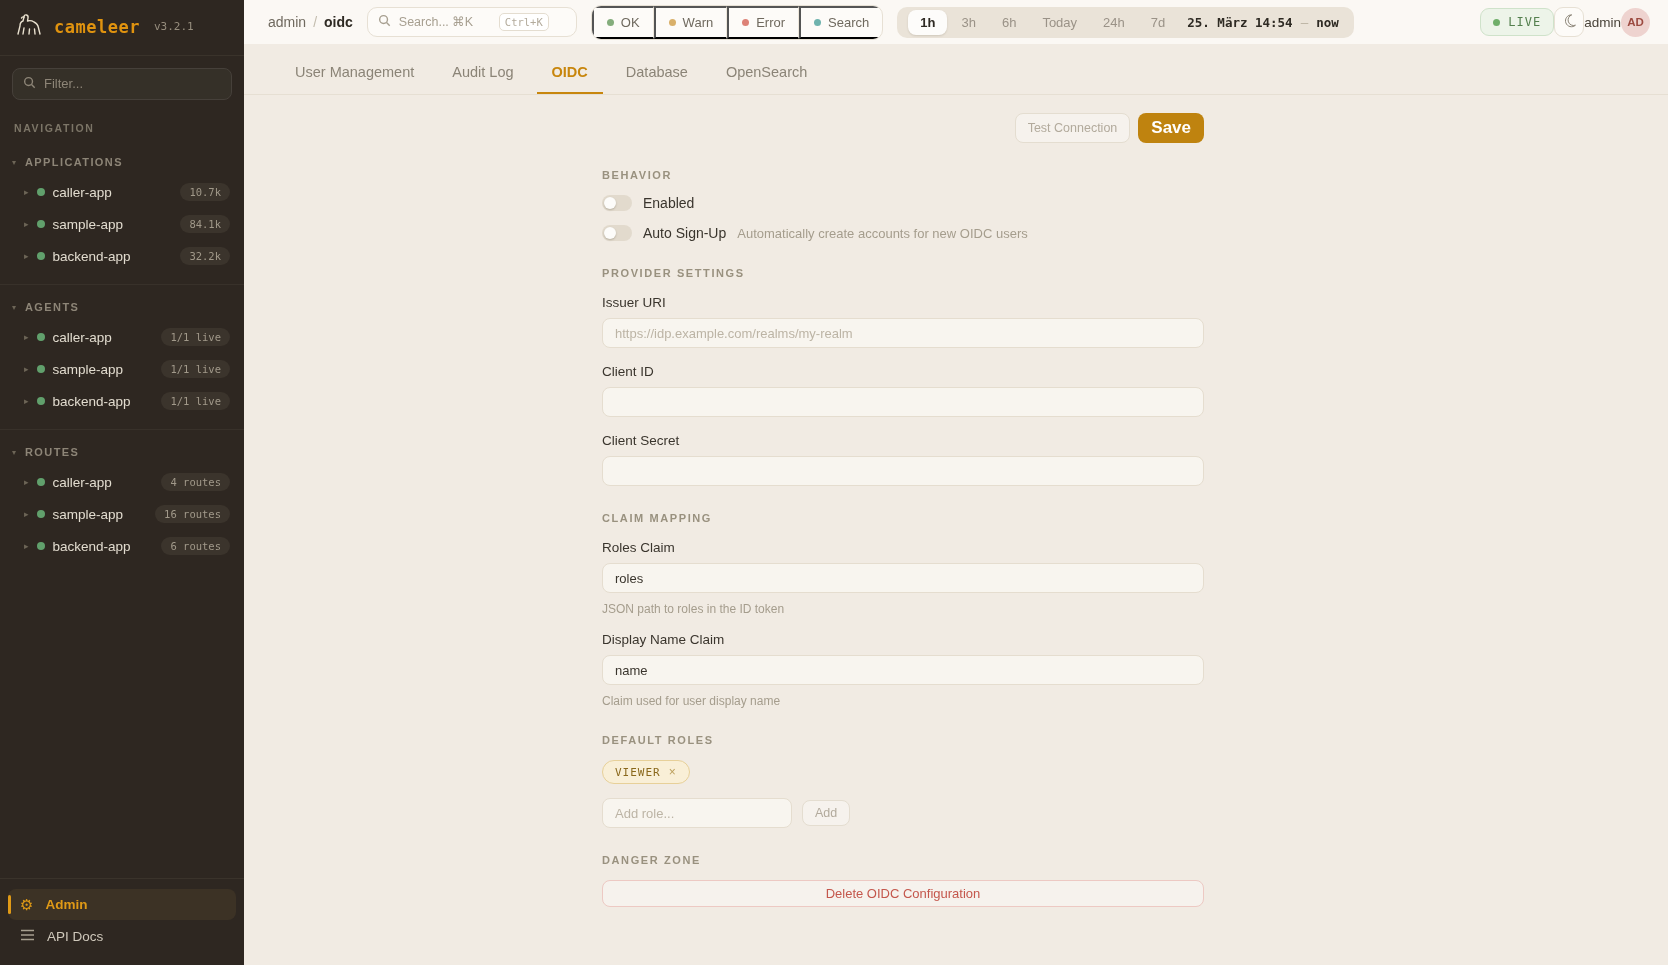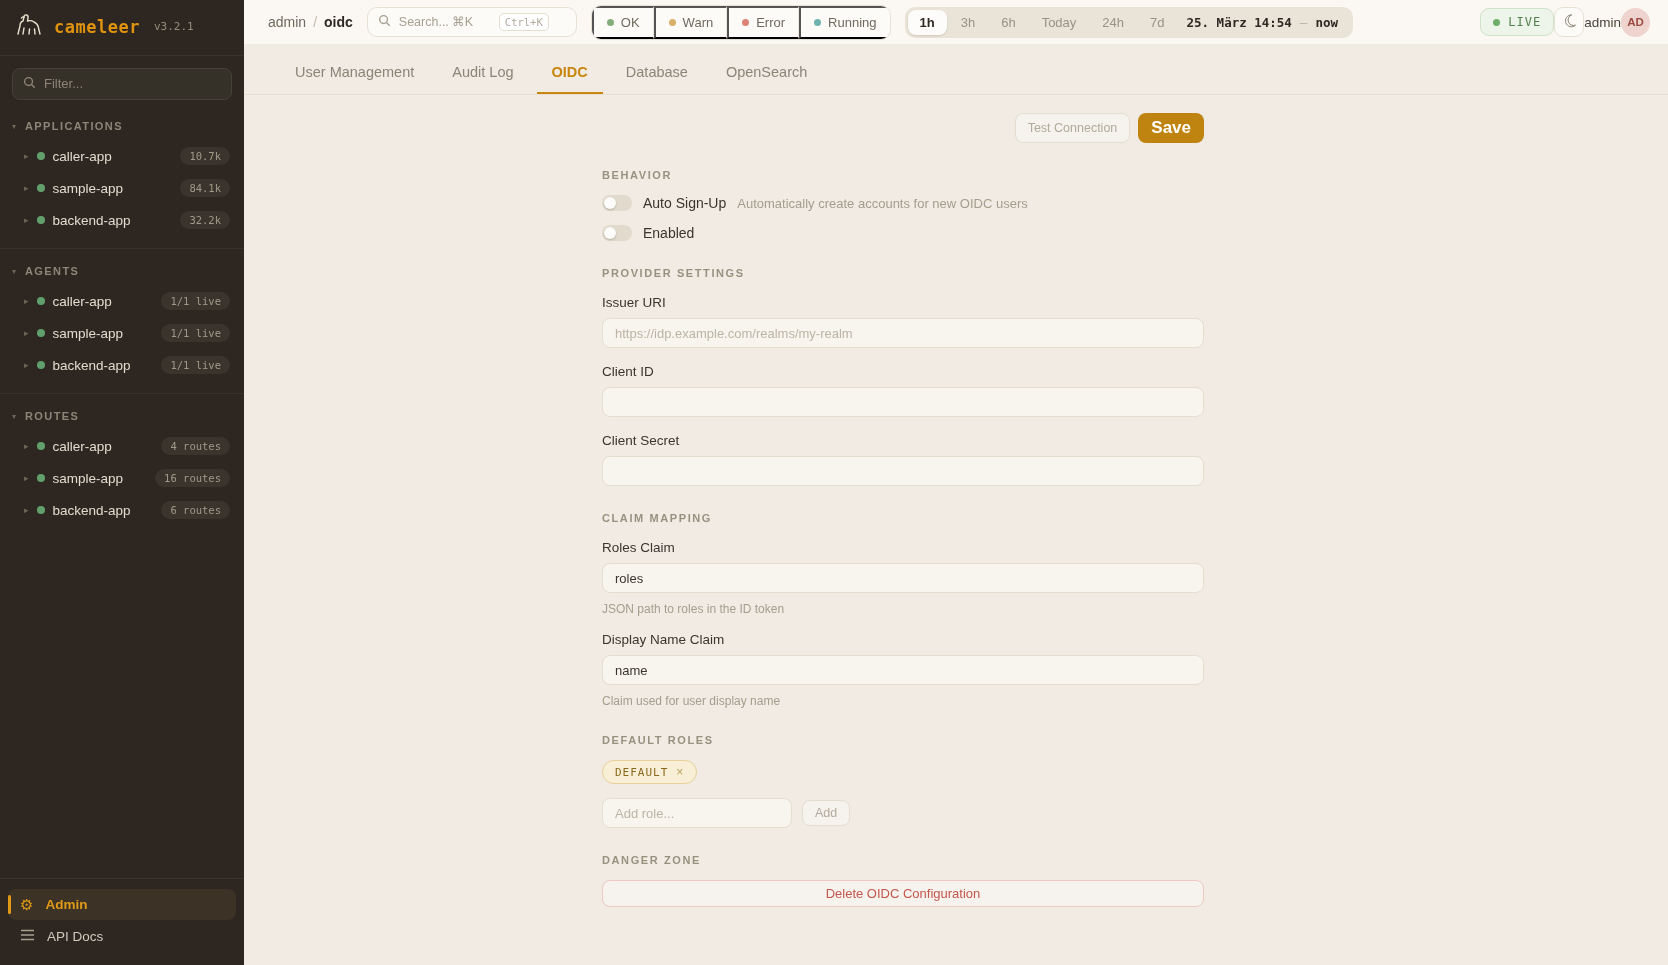--- a/index.html
+++ b/index.html
@@ -89,21 +89,21 @@
   .sdot { width:7px; height:7px; border-radius:50%; }
   .sdot.ok { background:#84ad7c; } .sdot.warn { background:#d9b06a; }
   .sdot.err { background:#dd8277; } .sdot.run { background:#6fb3ae; }
   .time-group {
     display:flex; align-items:center; background:#eae3d8; border-radius:10px; padding:3px; gap:2px;
   }
   .range-btn {
     border:none; background:transparent; font-size:13px; color:#9a9287; padding:5px 12px;
     border-radius:8px; cursor:pointer; font-family:inherit;
   }
-  .range-btn.active { background:#fdfcfa; color:#2e2a23; font-weight:bold; box-shadow:0 1px 2px rgba(60,50,30,.15); }
+  .range-btn.active { background:#fdfcfa; color:#2e2a23; font-weight:bold; box-shadow:0 1px 2px rgba(60,50,30,.15);margin-left:8px; }
   .time-display { display:flex; align-items:center; gap:8px; padding:0 12px 0 8px;
     font-family:"DejaVu Sans Mono","Liberation Mono",monospace; font-size:12.5px; color:#2e2a23; font-weight:bold; }
   .time-dash { color:#b9b1a1; font-weight:normal; }
   .topbar-right { margin-left:auto; display:flex; align-items:center; gap:0;padding-left:42px; }
   .live-badge {
     display:flex; align-items:center; gap:8px; background:#edf4e9; border:1px solid #cfe2ca;
     border-radius:9px; padding:6px 12px; color:#547f4e;
     font-family:"DejaVu Sans Mono","Liberation Mono",monospace; font-size:12px; letter-spacing:1px;
   }
   .live-dot { width:7px; height:7px; border-radius:50%; background:#6fae69; }
@@ -192,20 +192,21 @@
       <span>
         <svg width="13" height="13" viewBox="0 0 14 14" fill="none" stroke="#8d8577" stroke-width="1.5">
           <circle cx="6" cy="6" r="4.2"></circle>
             <path d="M9.2 9.2 L12.6 12.6"></path>
         </svg>
       </span>
       <input placeholder="Filter..." style="">
     </div>
   </div>
 
+  <div class="nav-title">NAVIGATION</div>
 
   <div class="nav-scroll">
     <div class="nav-section">
       <div class="section-head">
         <span class="section-caret">▾</span>
         <span class="section-label">APPLICATIONS</span>
       </div>
       <div class="nav-item">
         <span class="item-caret">▸</span>
         <span class="dot"></span>
@@ -321,21 +322,21 @@
       <button class="status-item">
         <span class="sdot warn"></span>
         <span>Warn</span>
       </button>
       <button class="status-item">
         <span class="sdot err"></span>
         <span>Error</span>
       </button>
       <button class="status-item">
         <span class="sdot run"></span>
-        <span>Running</span>
+        <span>Search</span>
       </button>
     </div>
 
     <div class="time-group">
       <button class="range-btn active">1h</button>
       <button class="range-btn">3h</button>
       <button class="range-btn">6h</button>
       <button class="range-btn">Today</button>
       <button class="range-btn">24h</button>
       <button class="range-btn">7d</button>
@@ -375,26 +376,26 @@
     <div class="form-col">
       <div class="actions-row">
         <button class="btn-outline">Test Connection</button>
         <button class="btn-primary">Save</button>
       </div>
 
       
       <div class="sec-title">BEHAVIOR</div>
       <div class="toggle-row">
         <div class="toggle"></div>
+        <span class="toggle-label">Enabled</span>
+      </div>
+      <div class="toggle-row">
+        <div class="toggle"></div>
         <span class="toggle-label">Auto Sign-Up</span>
         <span class="toggle-desc">Automatically create accounts for new OIDC users</span>
-      </div>
-      <div class="toggle-row">
-        <div class="toggle"></div>
-        <span class="toggle-label">Enabled</span>
       </div>
 
       
       <div class="sec-title">PROVIDER SETTINGS</div>
       <div class="field-label">Issuer URI</div>
       <input class="text-input" placeholder="https://idp.example.com/realms/my-realm" style="">
       <div class="field-label">Client ID</div>
       <input class="text-input" style="">
       <div class="field-label">Client Secret</div>
       <input class="text-input" type="password" style="">
@@ -405,21 +406,21 @@
       <input class="text-input" value="roles" style="">
       <div class="helper">JSON path to roles in the ID token</div>
       <div class="field-label">Display Name Claim</div>
       <input class="text-input" value="name" style="">
       <div class="helper">Claim used for user display name</div>
 
       
       <div class="sec-title">DEFAULT ROLES</div>
       <div class="chip-row">
         <span class="chip">
-          <span>DEFAULT</span>
+          <span>VIEWER</span>
           <span class="chip-x">×</span>
         </span>
       </div>
       <div class="addrole-row">
         <input class="text-input addrole-input" placeholder="Add role..." style="">
         <button class="btn-outline">Add</button>
       </div>
 
       
       <div class="sec-title">DANGER ZONE</div>

